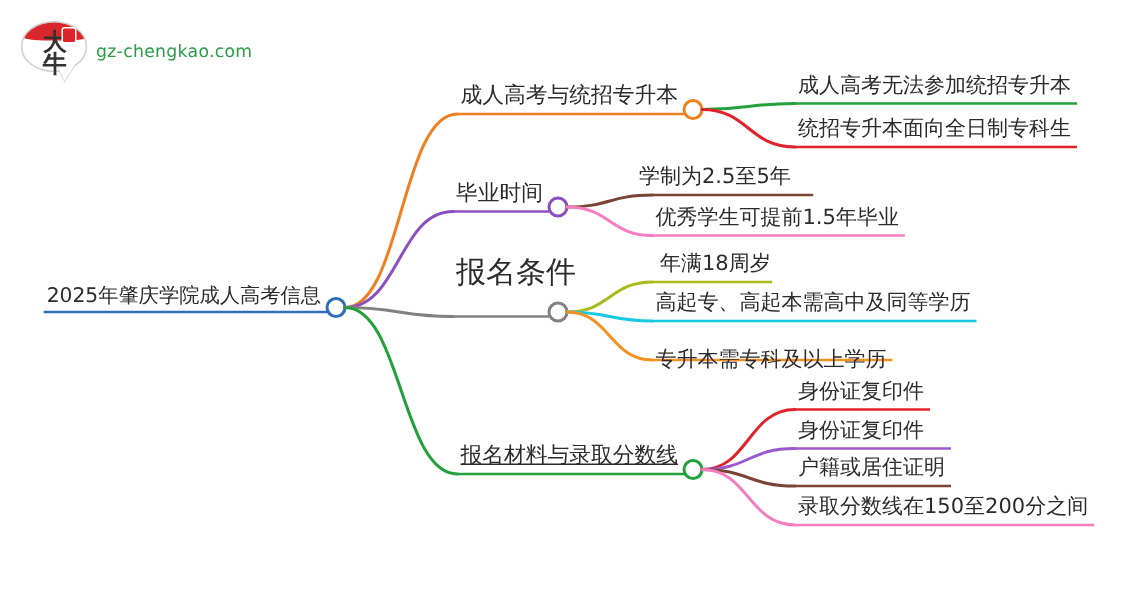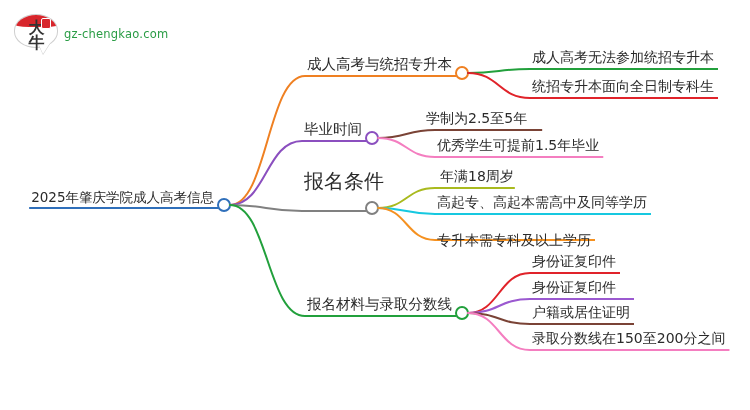--- a/index.html
+++ b/index.html
@@ -194,18 +194,18 @@
     <div class="node" style="left: 307px; top: 55.5px; font-size: 14.5px;">成人高考与统招专升本</div>
     <div class="node" style="left: 532px; top: 49px; font-size: 14px;">成人高考无法参加统招专升本</div>
     <div class="node" style="left: 532px; top: 78px; font-size: 14px;">统招专升本面向全日制专科生</div>
     <div class="node" style="left: 304px; top: 120.5px; font-size: 14.5px;">毕业时间</div>
     <div class="node" style="left: 426px; top: 110px; font-size: 14px;">学制为2.5至5年</div>
     <div class="node" style="left: 437px; top: 137px; font-size: 14px;">优秀学生可提前1.5年毕业</div>
     <div class="node" style="left: 304px; top: 173px; font-size: 20px;">报名条件</div>
     <div class="node" style="left: 440px; top: 168px; font-size: 14px;">年满18周岁</div>
     <div class="node" style="left: 437px; top: 194px; font-size: 14px;">高起专、高起本需高中及同等学历</div>
     <div class="node" style="left: 437px; top: 220px; font-size: 14px; margin-top: 12px;">专升本需专科及以上学历</div>
-    <div class="node" style="left: 307px; top: 295.5px; font-size: 14.5px;">报名材料与录取分数线</div>
+    <div class="node" style="left: 307px; top: 295.5px; font-size: 14.5px; text-decoration: underline;">报名材料与录取分数线</div>
     <div class="node" style="left: 532px; top: 253px; font-size: 14px;">身份证复印件</div>
     <div class="node" style="left: 532px; top: 279px; font-size: 14px;">身份证复印件</div>
     <div class="node" style="left: 532px; top: 304px; font-size: 14px;">户籍或居住证明</div>
     <div class="node" style="left: 532px; top: 330px; font-size: 14px;">录取分数线在150至200分之间</div>
   </div>
 
 </body></html>

